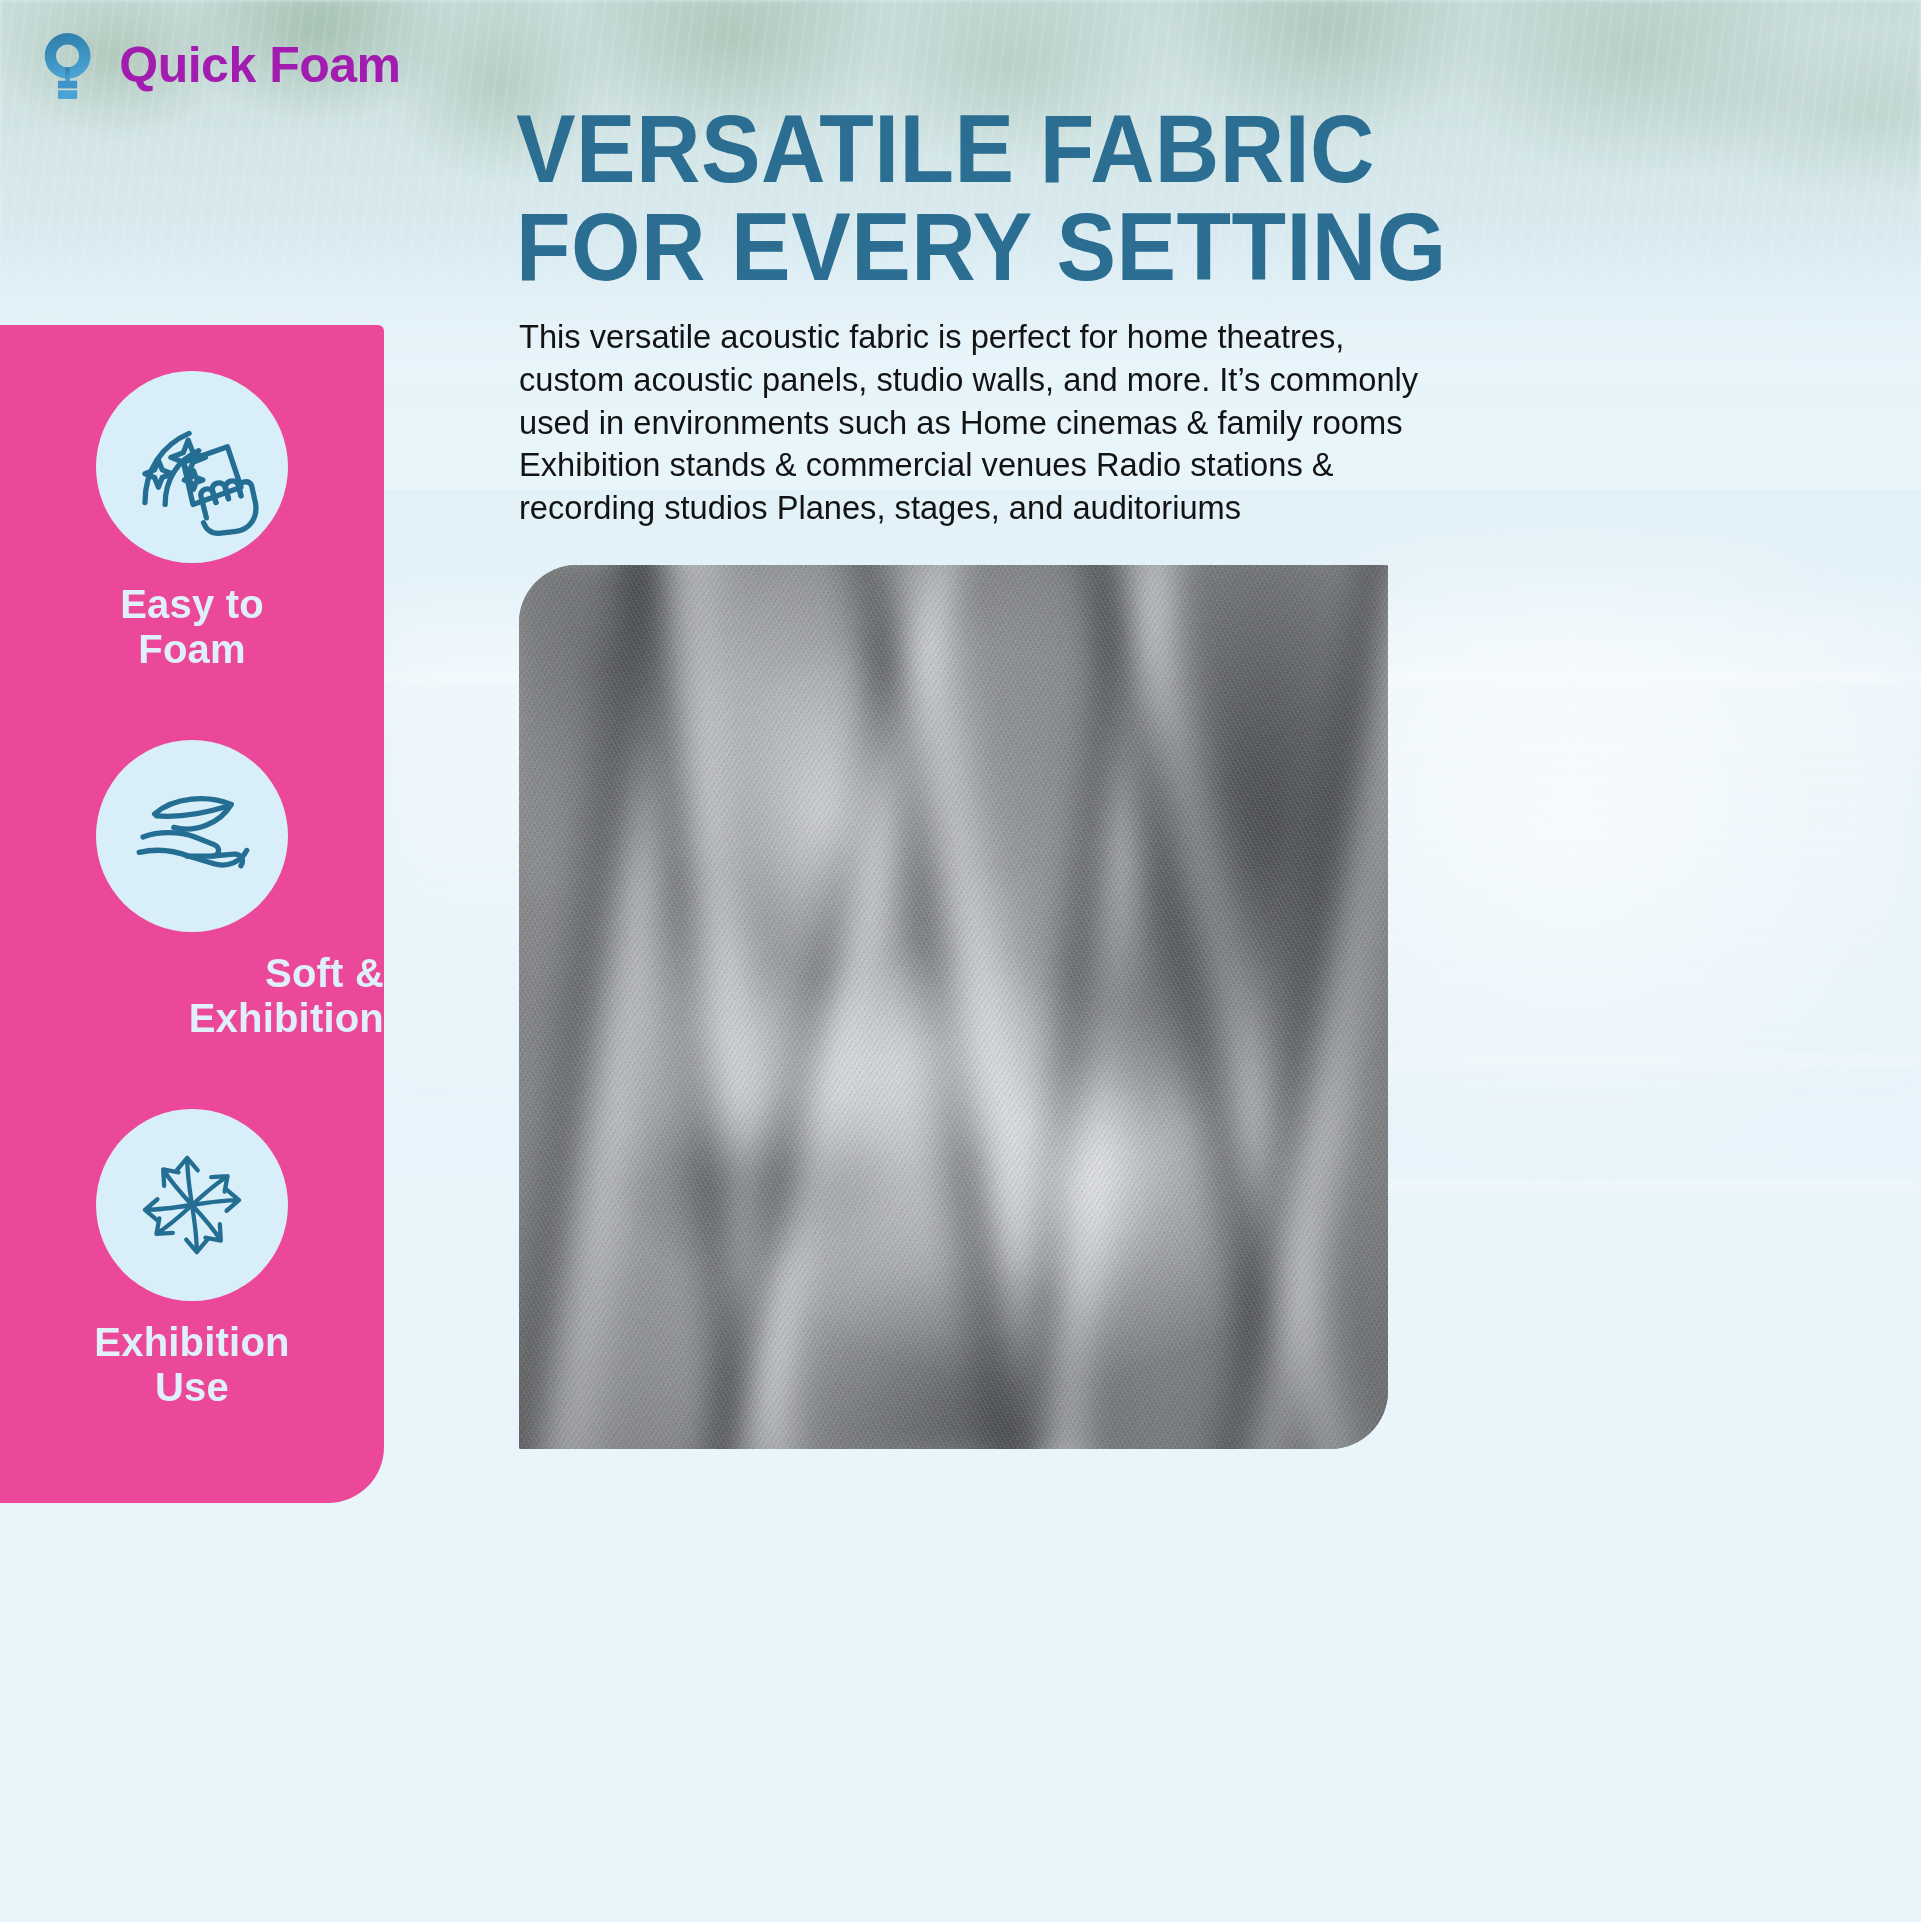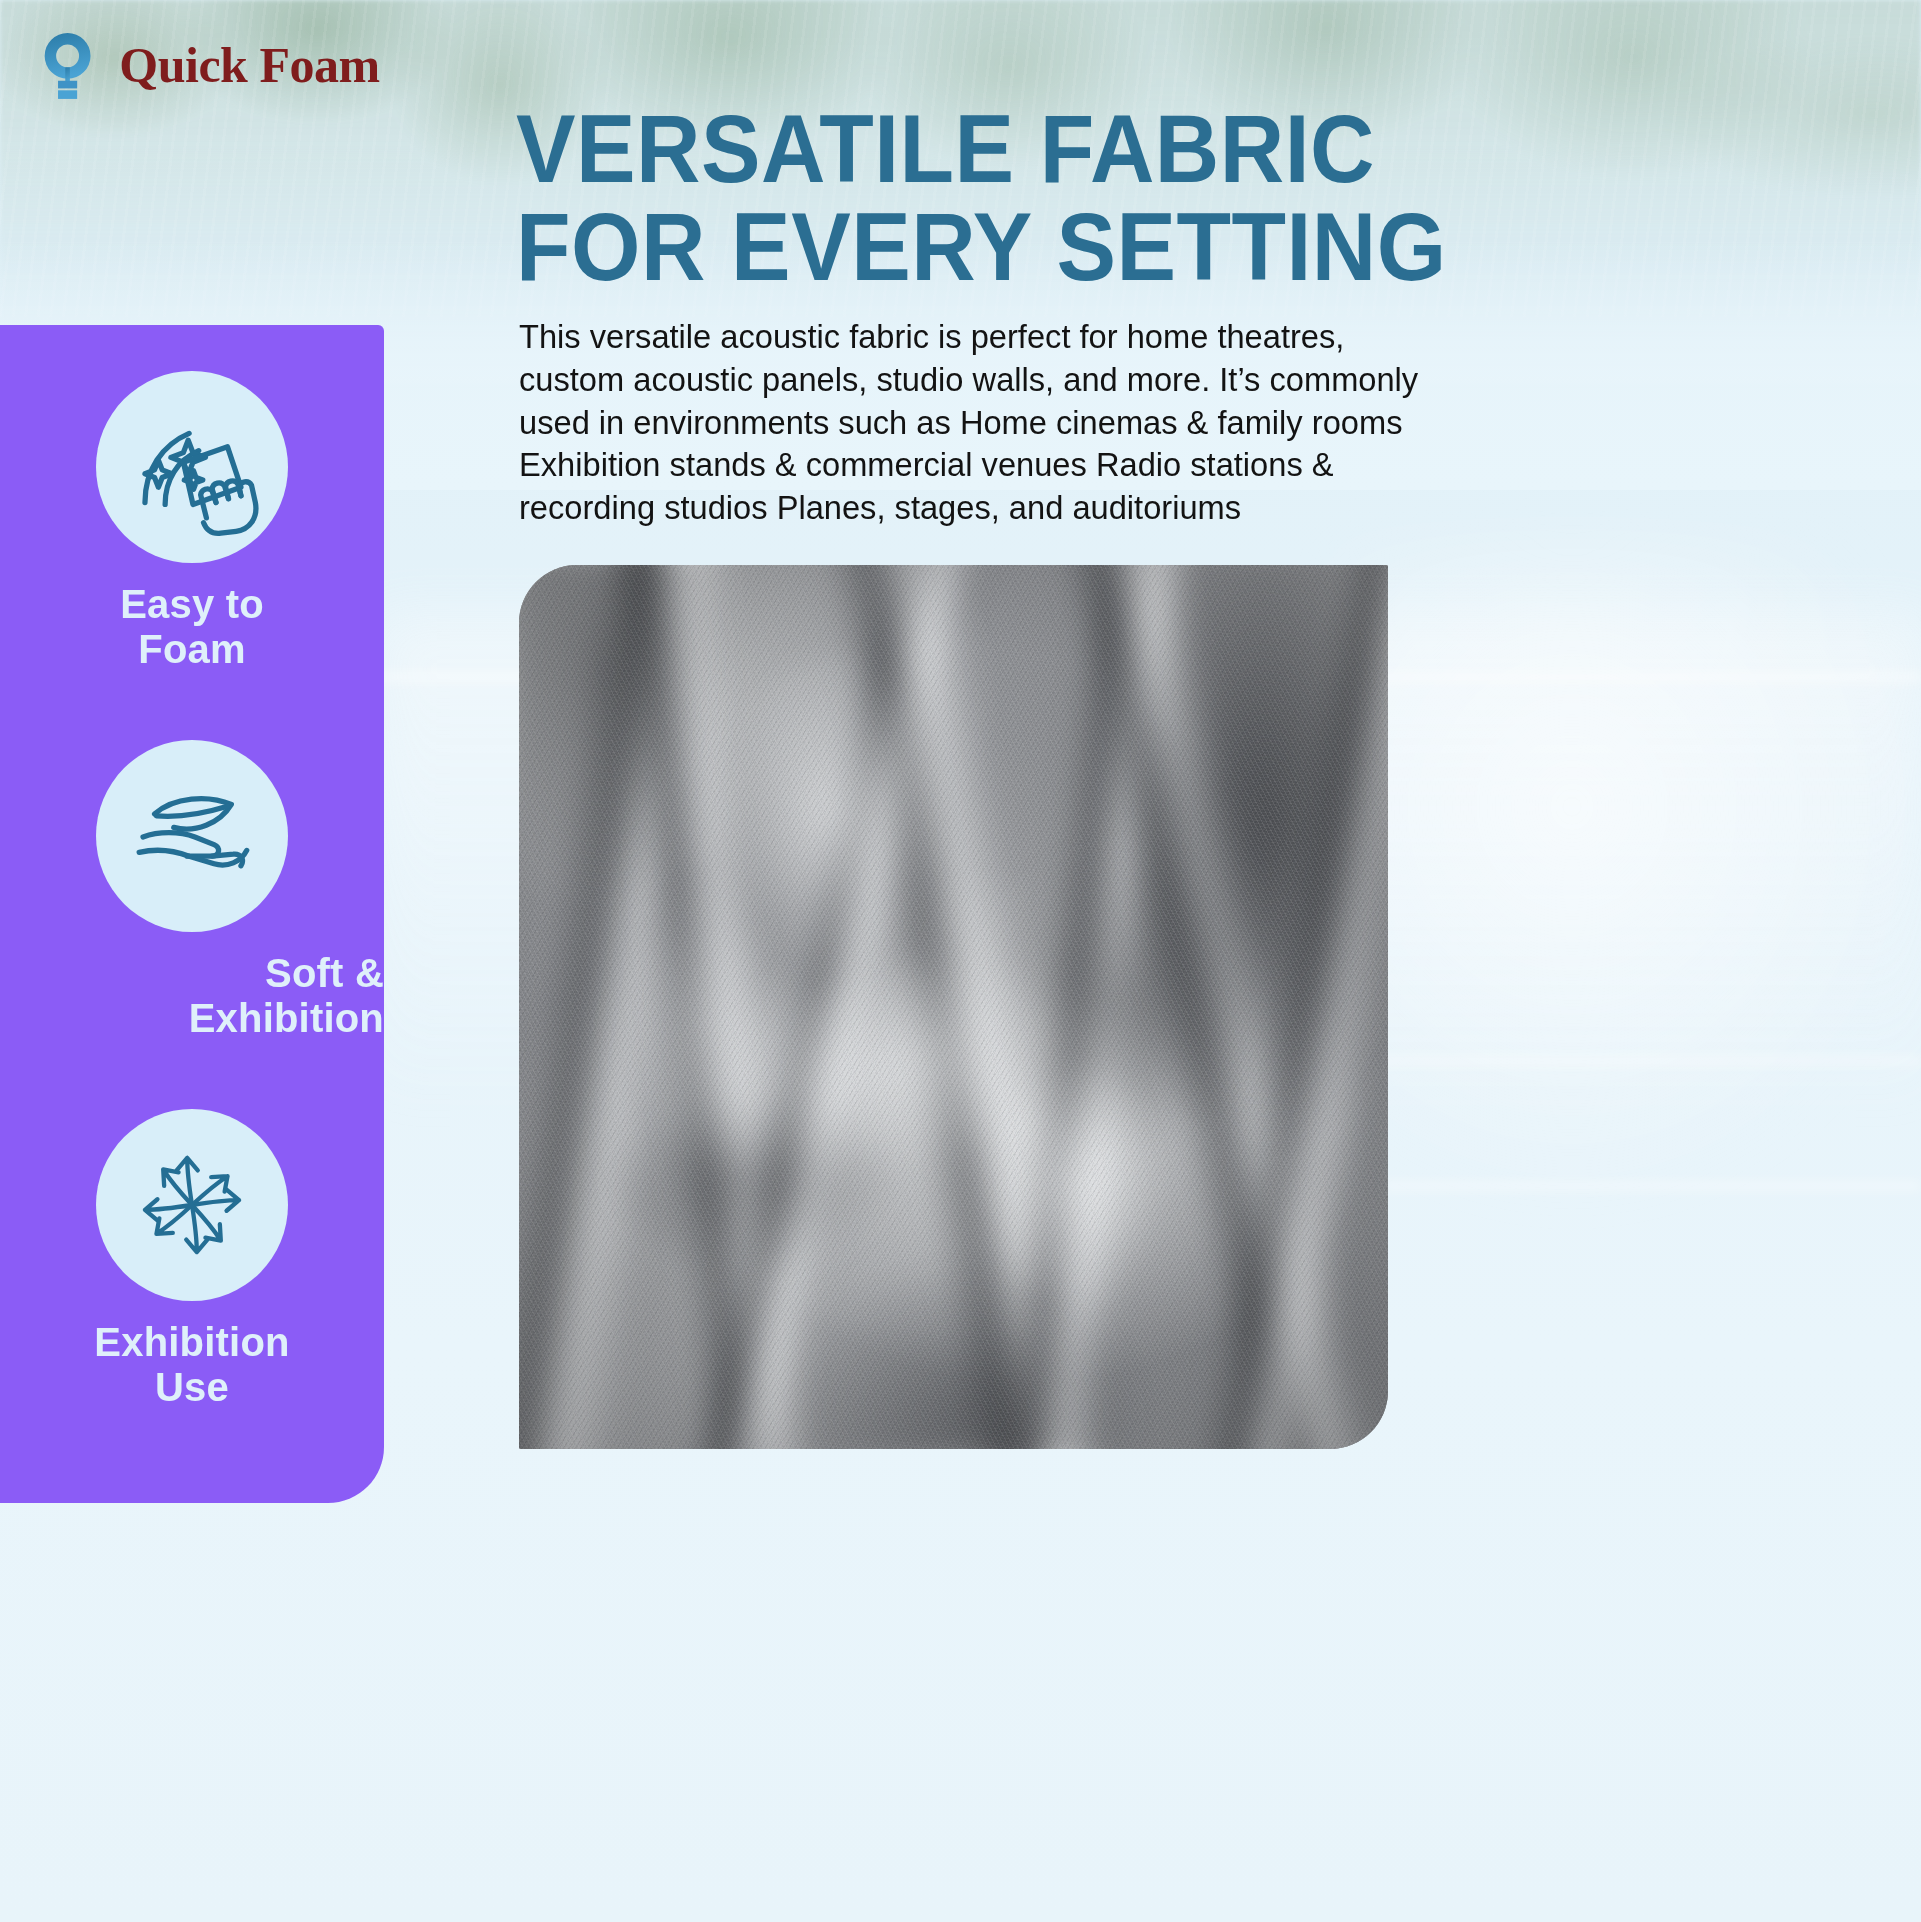--- a/index.html
+++ b/index.html
@@ -53,22 +53,22 @@
     filter:blur(23px);
   }
   .bg-line{
     position:absolute;background:rgba(255,255,255,.45);filter:blur(5.8px);
   }
 
   
   .logo{position:absolute;left:37px;top:27px;display:flex;align-items:center;gap:17.3px;}
   .logo-mark{width:65px;height:75px;display:block;}
   .logo-text{
-    font-size:50px;font-weight:700;color:#7f1d1d;letter-spacing:-0.5px;
-    font-family:Liberation Serif, serif;line-height:1;
+    font-size:50px;font-weight:700;color:#a21caf;letter-spacing:-0.5px;
+    font-family:Liberation Sans, sans-serif;line-height:1;
   }
 
   
   .headline{
     position:absolute;left:516px;top:100px;width:1374px;
     color:#2b6e92;
     font-weight:700;
     font-size:96px;
     line-height:1.02;
     letter-spacing:0.5px;
@@ -84,21 +84,21 @@
     font-size:34px;
     line-height:1.26;
     transform:scaleX(.96);
     transform-origin:left top;
   }
   .body-copy .pline{display:block;white-space:nowrap;}
 
   
   .sidebar{
     position:absolute;left:0;top:325px;width:384px;height:1178px;
-    background:#8b5cf6;
+    background:#ec4899;
     border-bottom-right-radius:56px;
     border-top-right-radius:5.8px;
   }
   .feature{
     position:absolute;left:0;width:384px;text-align:center;
   }
   .feature-1{top:46px;}
   .feature-2{top:415px;text-align:right;}
   .feature-3{top:784px;}
   .icon-circle{

